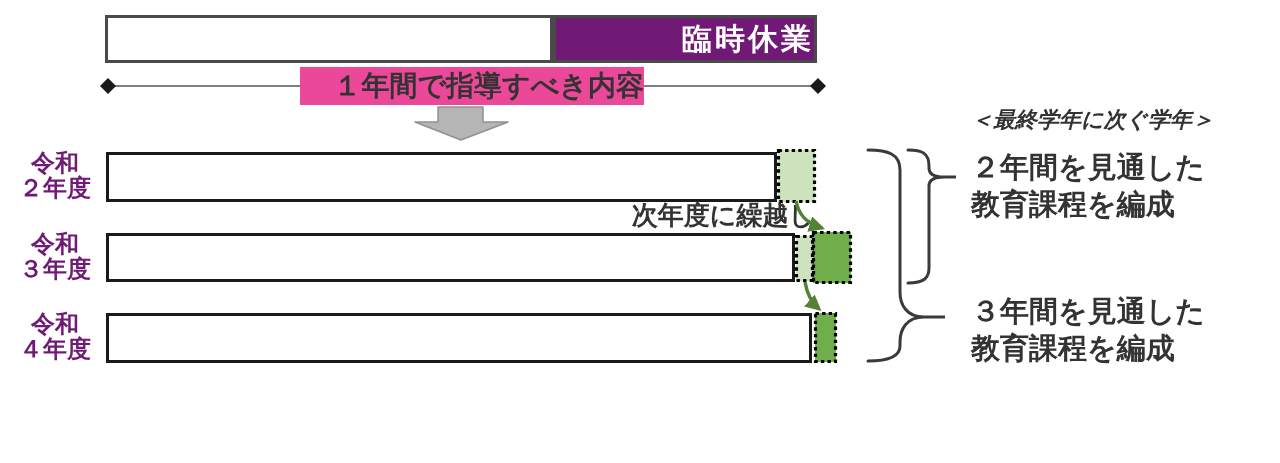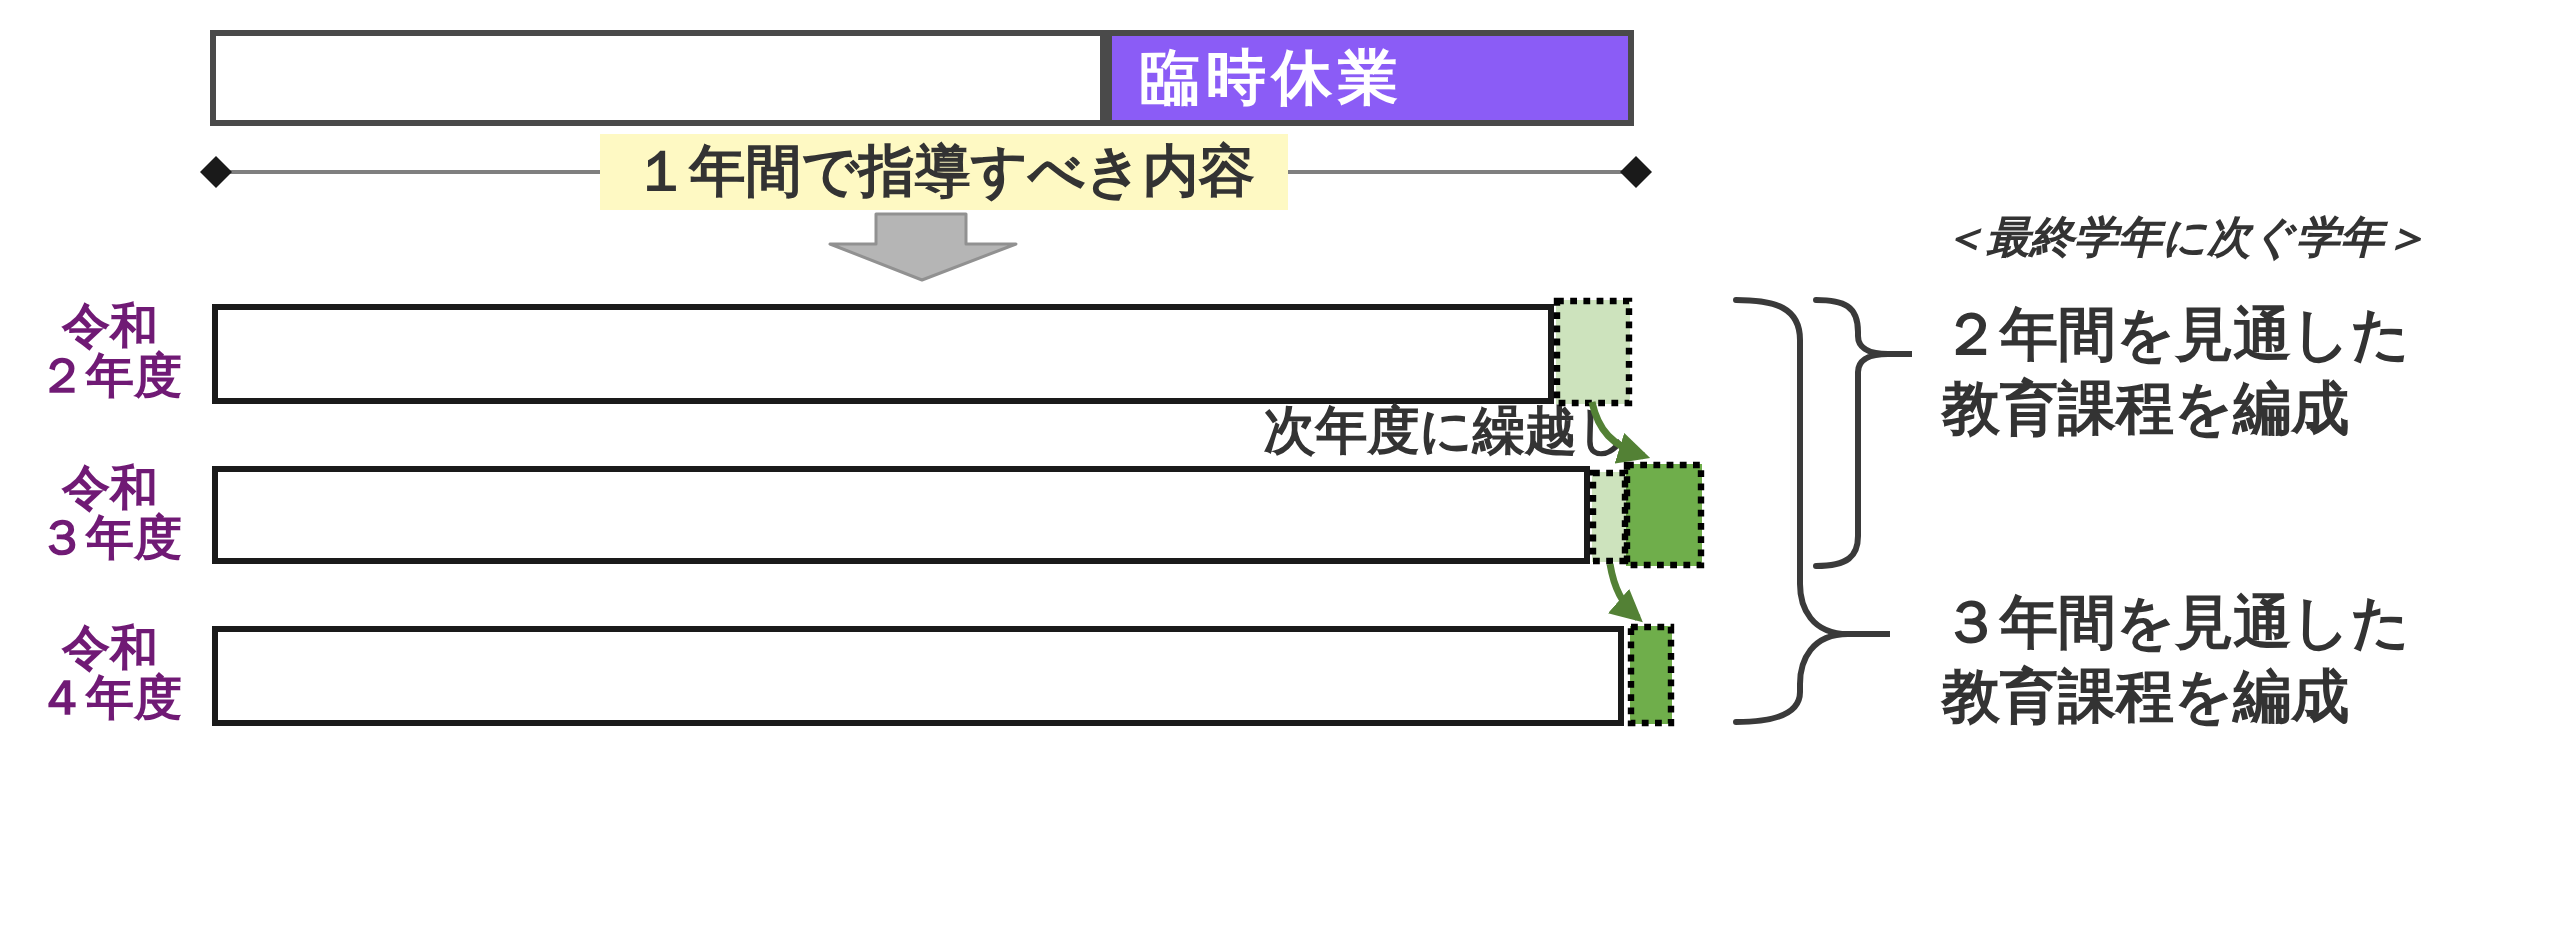--- a/index.html
+++ b/index.html
@@ -1,25 +1,25 @@
 <!DOCTYPE html>
 <html><head>
 <meta charset="utf-8">
 <style>
   html,body{margin:0;padding:0;background:#fff;}
   #canvas{position:relative;width:1280px;height:463px;background:#fff;
     font-family:"DejaVu Sans",sans-serif;overflow:hidden;color:#333;}
   .abs{position:absolute;}
   
   .white-section{left:105px;top:15px;width:448px;height:48px;background:#fff;border:3px solid #4a4a4a;box-sizing:border-box;}
-  .gray-section{left:553px;top:15px;width:264px;height:48px;background:#8b5cf6;border:3px solid #4a4a4a;box-sizing:border-box;
-    display:flex;align-items:center;justify-content:flex-start;}
+  .gray-section{left:553px;top:15px;width:264px;height:48px;background:#701a75;border:3px solid #4a4a4a;box-sizing:border-box;
+    display:flex;align-items:center;justify-content:flex-end;}
   .closure-label{color:#fff;font-weight:bold;font-size:30px;letter-spacing:3px;padding-left:14px;}
   
-  .span-label{left:300px;top:67px;width:344px;background:#fef9c3;text-align:center;
+  .span-label{left:300px;top:67px;width:344px;background:#ec4899;text-align:right;
     font-size:28px;font-weight:bold;color:#333;}
   
   .bar{background:#fff;border:3px solid #1a1a1a;box-sizing:border-box;}
   .bar1{left:106px;top:152px;width:671px;height:50px;}
   .bar2{left:106px;top:233px;width:689px;height:49px;}
   .bar3{left:106px;top:313px;width:706px;height:50px;}
   .year-label{left:10px;width:90px;text-align:center;font-size:24px;font-weight:bold;line-height:25px;color:#701a75;}
   .yl1{top:151px;} .yl2{top:232px;} .yl3{top:312px;}
   
   .gbox1{left:778px;top:150px;width:37px;height:52px;background:#cde3bd;}

